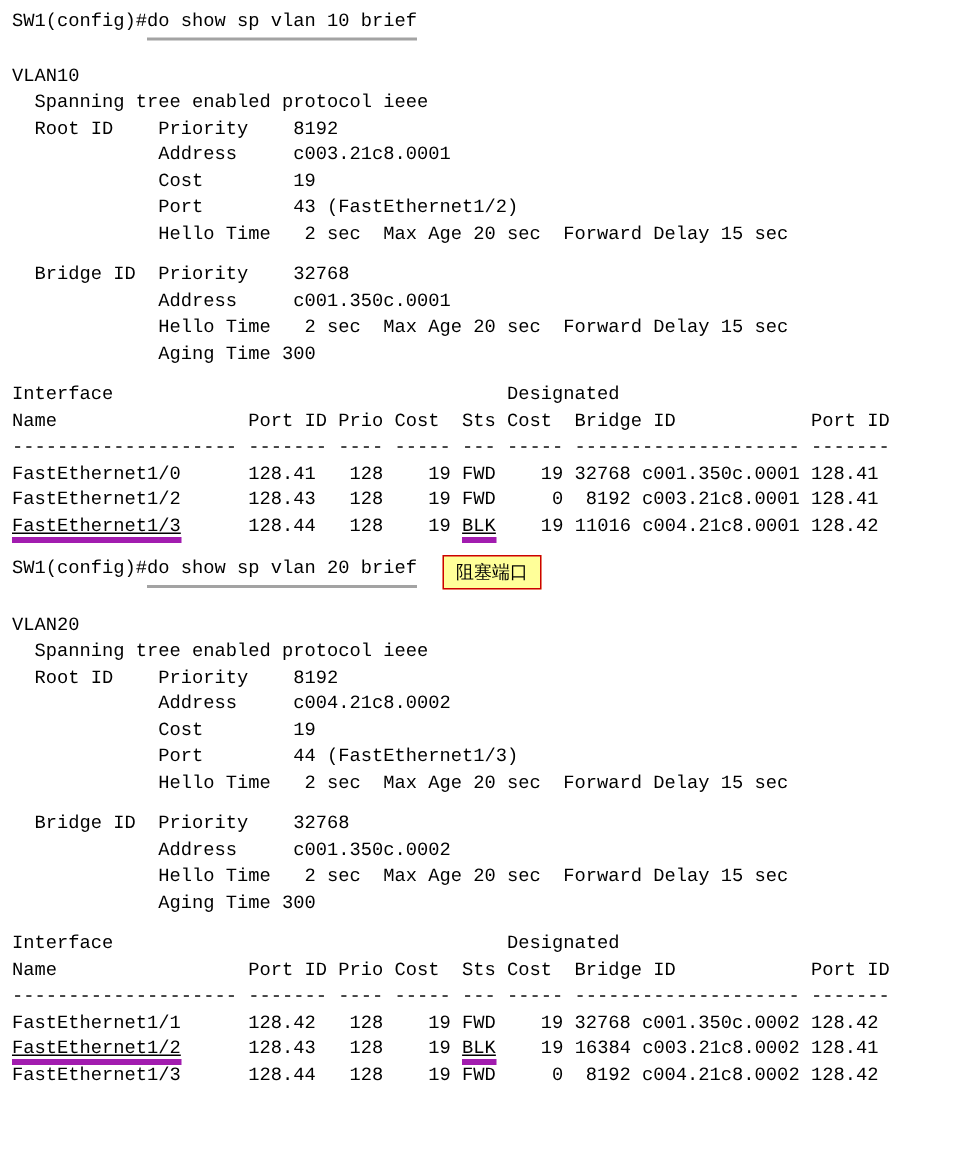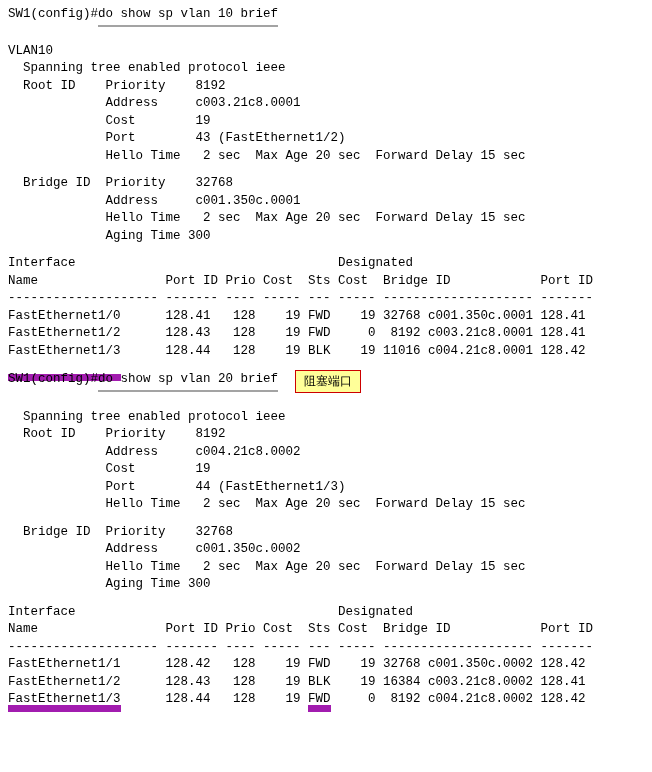--- a/index.html
+++ b/index.html
@@ -12,22 +12,23 @@
     color: #000;
     width: 652px;
     box-sizing: border-box;
   }
   .cmd {
     display: inline-block;
     border-bottom: 2px solid #a3a3a3;
     padding-bottom: 1px;
   }
   .und-red {
-    border-bottom: 7px solid #a21caf;
-    padding-bottom: 16px;
+    border-bottom: 4px solid #a21caf;
+    padding-bottom: 0;
+    text-decoration: underline;
   }
   .block { margin-top: 6px; }
   pre { margin: 0; font-family: inherit; white-space: pre; }
   .callout-box {
     display: inline-block;
     border: 1px solid #c00;
     background: #ffff99;
     padding: 2px 8px;
     font-family: "SimSun","Microsoft YaHei",sans-serif;
     font-size: 12px;
@@ -72,20 +73,21 @@
 <div class="rowline">
   <div>
     <pre style="display:inline"><span>SW1(config)#</span></pre><span class="cmd">do show sp vlan 20 brief</span>
   </div>
   <div class="callout-box">阻塞端口</div>
 </div>
 
 <div class="sep"></div>
 
 <div class="block">
+<pre>VLAN20</pre>
 <pre>  Spanning tree enabled protocol ieee</pre>
 <pre>  Root ID    Priority    8192</pre>
 <pre>             Address     c004.21c8.0002</pre>
 <pre>             Cost        19</pre>
 <pre>             Port        44 (FastEthernet1/3)</pre>
 <pre>             Hello Time   2 sec  Max Age 20 sec  Forward Delay 15 sec</pre>
 <div class="sep"></div>
 <pre>  Bridge ID  Priority    32768</pre>
 <pre>             Address     c001.350c.0002</pre>
 <pre>             Hello Time   2 sec  Max Age 20 sec  Forward Delay 15 sec</pre>

